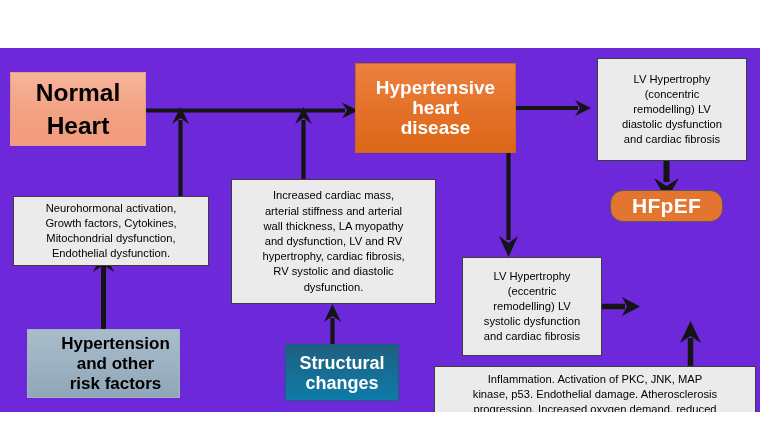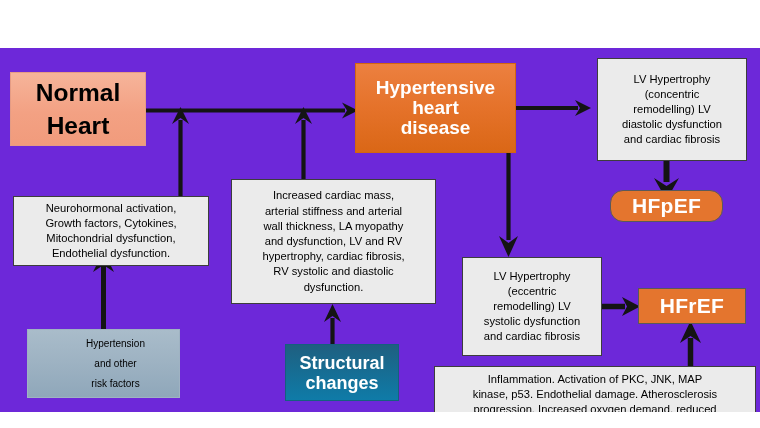--- a/index.html
+++ b/index.html
@@ -71,22 +71,22 @@
     font-size: 21px;
     line-height: 24px;
     letter-spacing: 0.3px;
   }
 
   
   .blue-light {
     background: linear-gradient(180deg, #a9bcca 0%, #9db2c2 50%, #8fa7ba 100%);
     border: 1px solid #9fb3c2;
     color: #000000;
-    font-weight: normal;
-    font-size: 10px;
+    font-weight: bold;
+    font-size: 17px;
     line-height: 20px;
     padding-left: 24px;
   }
 
   
   .blue-dark {
     background: linear-gradient(180deg, #1f5f80 0%, #176c92 45%, #0f7ba8 100%);
     border: 1px solid #15607f;
     color: #ffffff;
     font-weight: bold;
@@ -228,17 +228,14 @@
     <span class="txt">Inflammation.  Activation of PKC, JNK, MAP
 kinase, p53. Endothelial damage. Atherosclerosis
 progression. Increased oxygen demand, reduced
 coronary reserve, ischaemic heart disease</span>
   </div>
 
   <div class="box orange-out" style="left:610px; top:142px; width:113px; height:32px;border-radius:13px;">
     <span class="txt">HFpEF</span>
   </div>
 
-  <div class="box orange-out" style="left:638px; top:240px; width:108px; height:36px;">
-    <span class="txt">HFrEF</span>
-  </div>
 
 </div>
 
 </body></html>

